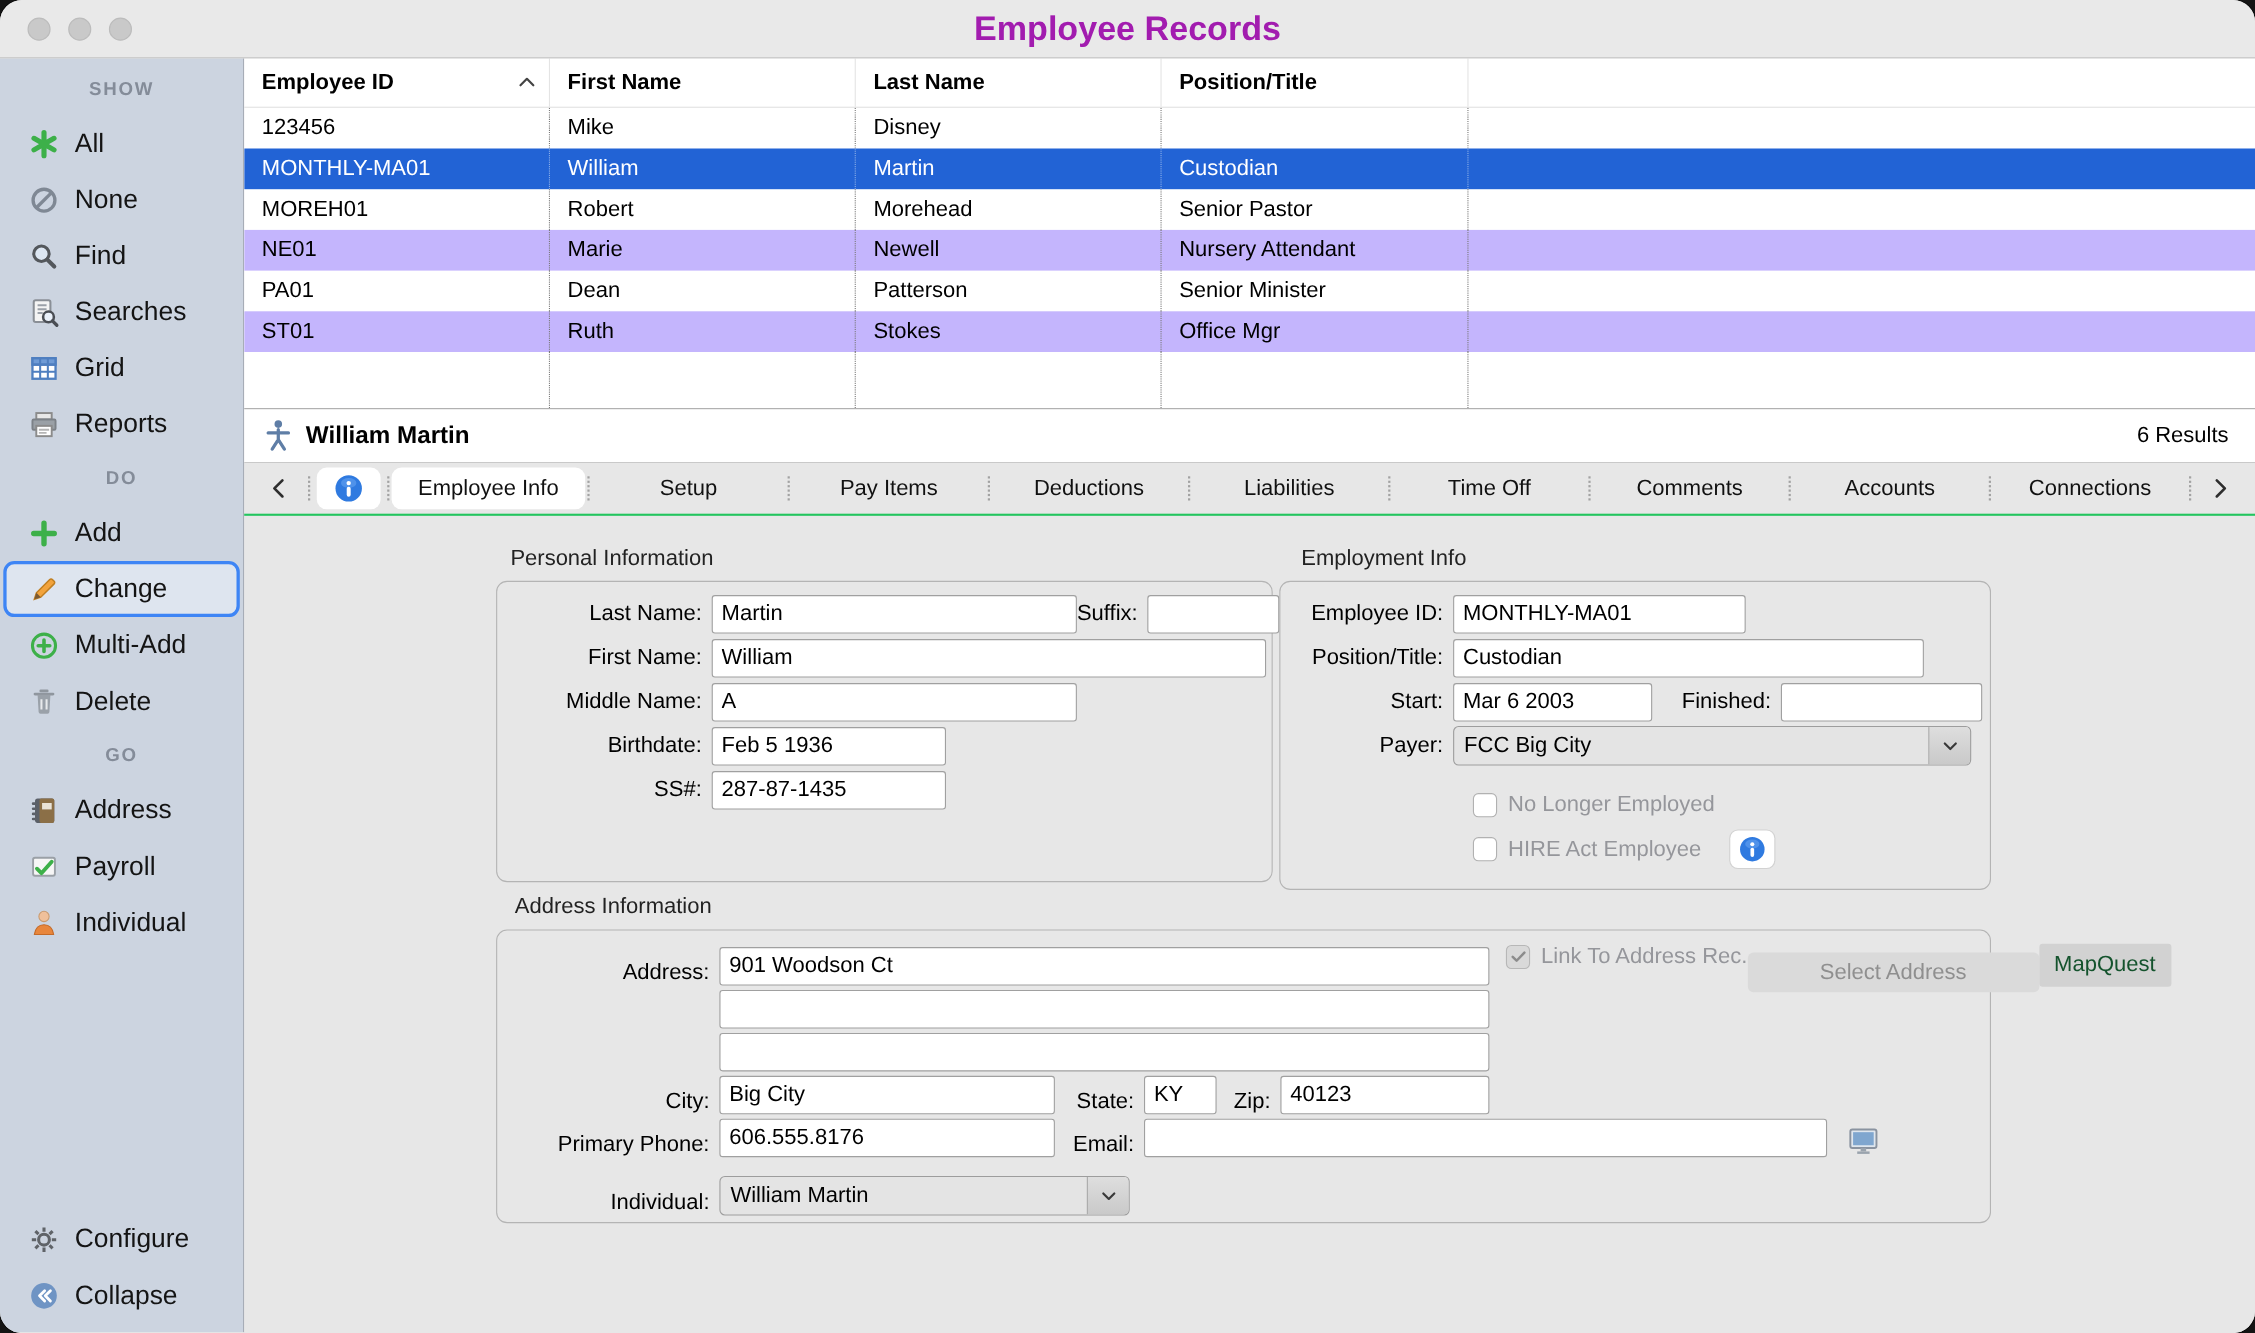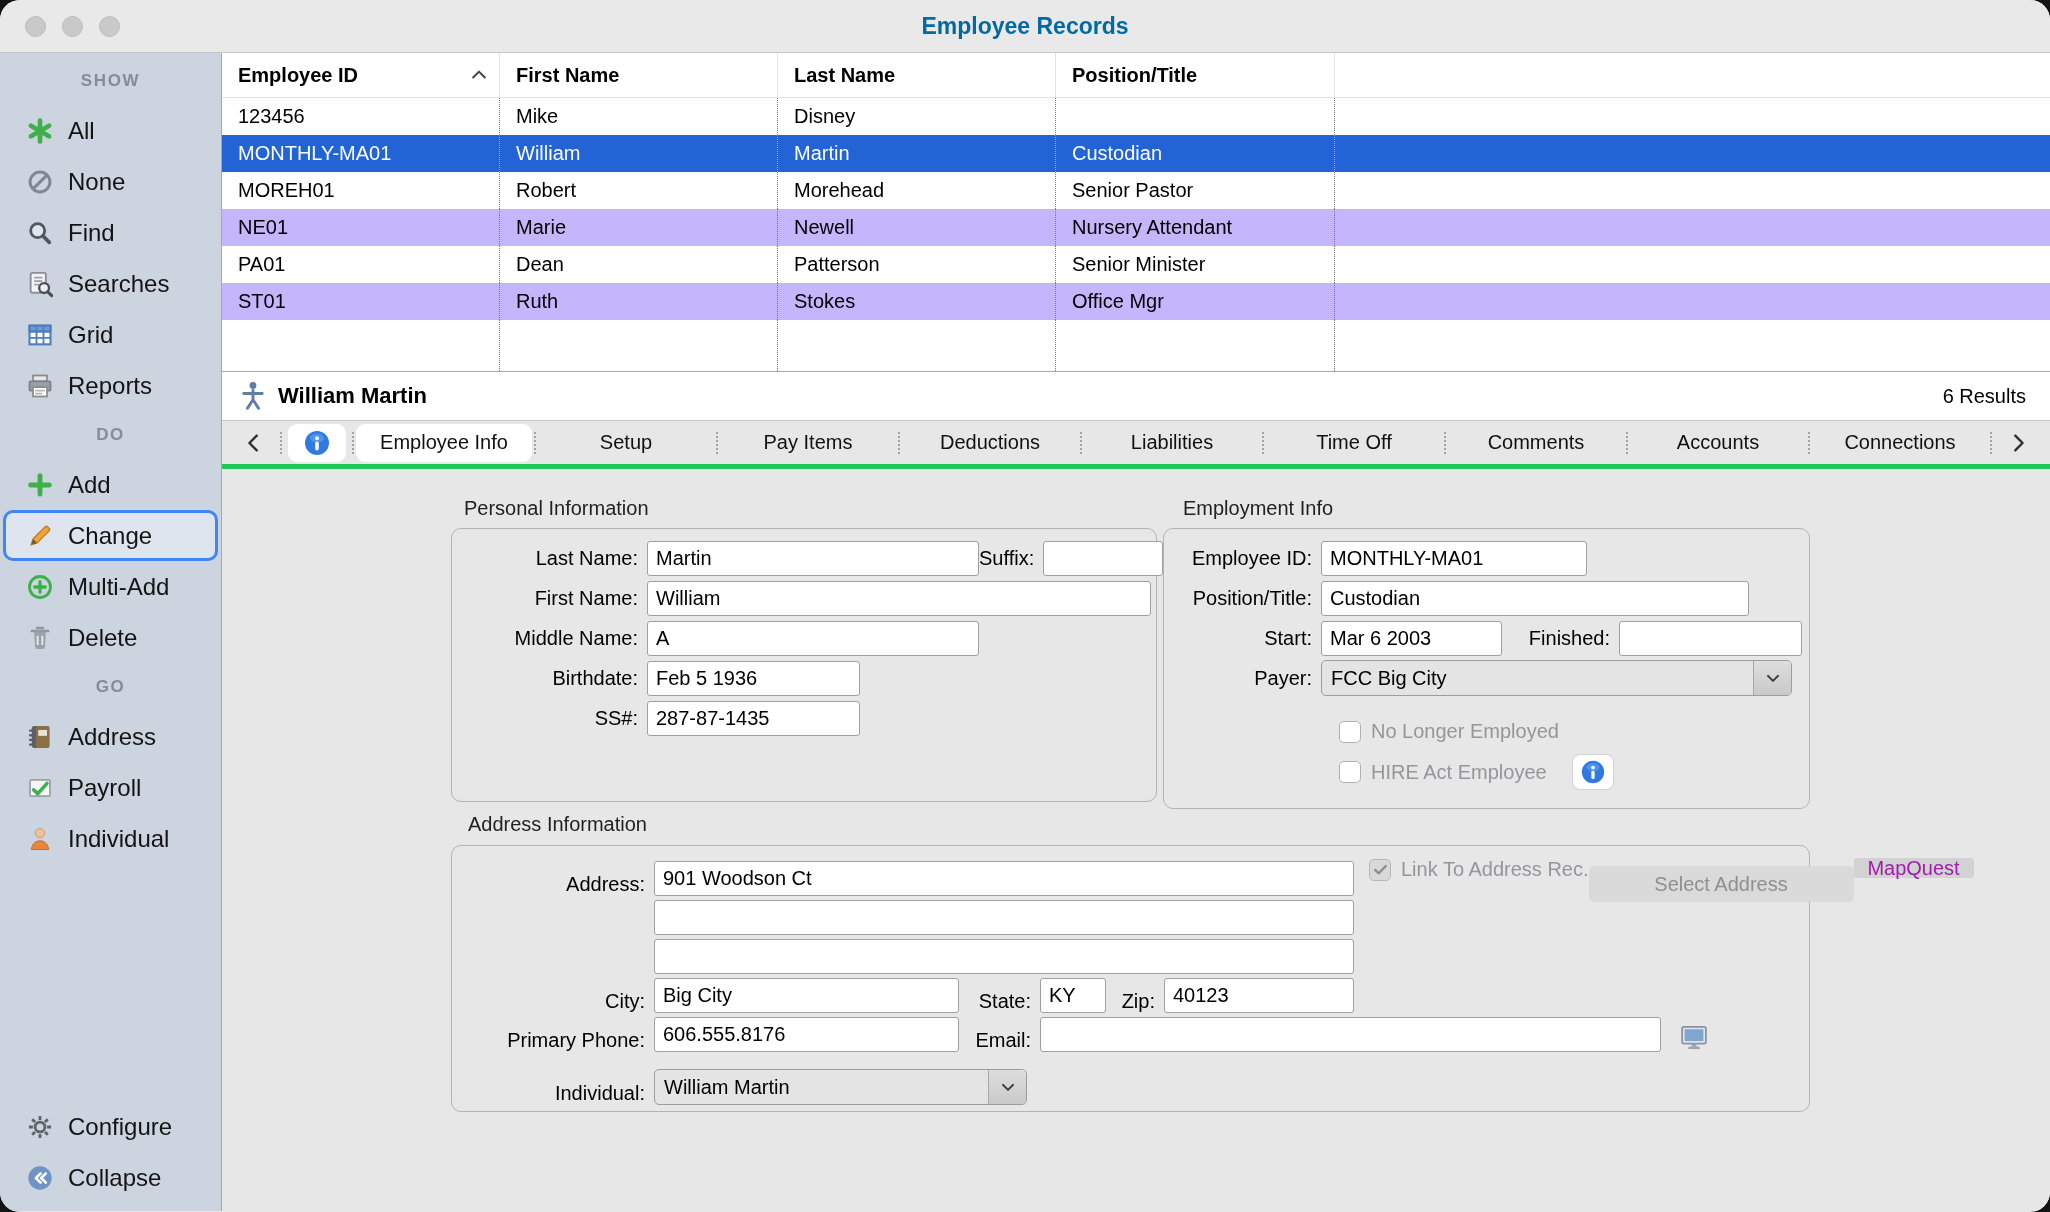--- a/index.html
+++ b/index.html
@@ -4,21 +4,21 @@
 <style>
   *{box-sizing:border-box;margin:0;padding:0;}
   html,body{width:2050px;height:1212px;overflow:hidden;}
   body{background:#141414;font-family:"Liberation Sans","DejaVu Sans",sans-serif;}
   .window{position:absolute;inset:0;border-radius:20px;overflow:hidden;background:#e7e7e7;box-shadow:0 0 0 1px rgba(0,0,0,.4);}
 
   
   .titlebar{height:53px;background:#e9e9e9;border-bottom:1px solid #c6c6c6;display:flex;align-items:center;justify-content:center;position:relative;}
   .traffic{position:absolute;left:25px;display:flex;gap:16px;}
   .light{width:21px;height:21px;border-radius:50%;background:#c9c9c9;border:1px solid #bcbcbc;}
-  .title{font-size:23px;font-weight:700;color:#0369a1;}
+  .title{font-size:31px;font-weight:700;color:#a21caf;}
 
   .content{display:flex;height:1158px;}
 
   
   .sidebar{width:222px;background:#ccd4e0;border-right:1px solid #a3a9b3;display:flex;flex-direction:column;padding:4px 0 8px;flex-shrink:0;}
   .side-header{height:48px;display:flex;align-items:center;justify-content:center;font-size:17px;font-weight:700;letter-spacing:1.6px;color:#848c99;}
   .side-item{height:51px;display:flex;align-items:center;padding-left:25px;gap:13px;font-size:24px;color:#141414;cursor:default;}
   .side-item .icon{width:30px;height:30px;display:flex;align-items:center;justify-content:center;flex-shrink:0;}
   .side-item.selected{margin:0 3px;border:3px solid #3e85f5;border-radius:10px;background:#dee5ef;padding-left:19px;}
   .side-spacer{flex:1;}
@@ -39,21 +39,21 @@
   .tr.selected{background:#2263d5;}
   .tr.selected .td{color:#fff;border-right-color:#8fb1e8;}
   .sort{margin-left:auto;margin-right:10px;display:flex;}
 
   
   .record-bar{height:50px;background:#fff;border-top:1px solid #a9a9a9;border-bottom:1px solid #c9c9c9;display:flex;align-items:center;gap:10px;padding:0 24px 0 16px;flex-shrink:0;}
   .record-name{font-size:22px;font-weight:700;color:#000;}
   .record-results{margin-left:auto;font-size:20px;color:#000;}
 
   
-  .tab-bar{height:48px;background:#e7e7e7;border-bottom:5px solid #22c55e;display:flex;align-items:center;padding:0 8px;flex-shrink:0;}
+  .tab-bar{height:48px;background:#e7e7e7;border-bottom:2px solid #22c55e;display:flex;align-items:center;padding:0 8px;flex-shrink:0;}
   .tab-nav{width:48px;height:38px;display:flex;align-items:center;justify-content:center;border-radius:8px;flex-shrink:0;}
   .tab-sep{width:0;height:22px;border-left:2px dotted #a2a2a2;margin:0 2px;flex-shrink:0;}
   .tab-info{width:58px;height:38px;background:#fff;border-radius:9px;display:flex;align-items:center;justify-content:center;margin:0 4px;flex-shrink:0;}
   .tab{flex:1;height:38px;display:flex;align-items:center;justify-content:center;font-size:20px;color:#111;border-radius:9px;min-width:0;white-space:nowrap;}
   .tab.active{background:#fff;}
 
   
   .form-area{flex:1;position:relative;background:#e7e7e7;}
   .group-label{position:absolute;font-size:20px;color:#222;}
   .group-box{position:absolute;border:1px solid #b4b4b4;border-radius:10px;padding-top:9px;padding-left:5px;}
@@ -65,21 +65,21 @@
   .combo{height:36px;border:1px solid #9d9d9d;border-radius:5px;background:#e4e4e4;display:flex;align-items:center;overflow:hidden;flex-shrink:0;}
   .combo-text{flex:1;font-size:20px;padding-left:9px;color:#000;white-space:nowrap;}
   .combo-btn{width:38px;height:100%;border-left:1px solid #a8a8a8;background:linear-gradient(#dedede,#c9c9c9);display:flex;align-items:center;justify-content:center;flex-shrink:0;}
   .cbrow{display:flex;align-items:center;}
   .cb{width:22px;height:22px;border:1px solid #b1b1b1;border-radius:5px;background:#fff;display:flex;align-items:center;justify-content:center;flex-shrink:0;}
   .cb.checked{background:#d9d9d9;border-color:#b7b7b7;}
   .cblabel{margin-left:10px;font-size:20px;color:#95969b;white-space:nowrap;}
   .info-btn{margin-left:26px;width:40px;height:34px;background:#fff;border-radius:7px;display:flex;align-items:center;justify-content:center;box-shadow:0 0 0 1px #d2d2d2;cursor:default;}
   .btn{font:inherit;font-size:20px;border:none;border-radius:5px;display:flex;align-items:center;justify-content:center;cursor:default;}
   .btn.select-address{width:265px;height:36px;background:#dadada;color:#8f8f8f;margin:8px 0 10px;}
-  .btn.mapquest{width:120px;height:20px;background:#d2d2d2;color:#a21caf;border-radius:3px;}
+  .btn.mapquest{width:120px;height:39px;background:#d2d2d2;color:#14532d;border-radius:3px;}
   .addr-right{position:absolute;left:917px;top:12px;display:flex;flex-direction:row;align-items:flex-start;}
   .email-icon{margin-left:18px;display:flex;}
 </style>
 </head>
 <body>
 
 <div class="window">
 
   <div class="titlebar">
     <div class="traffic">

